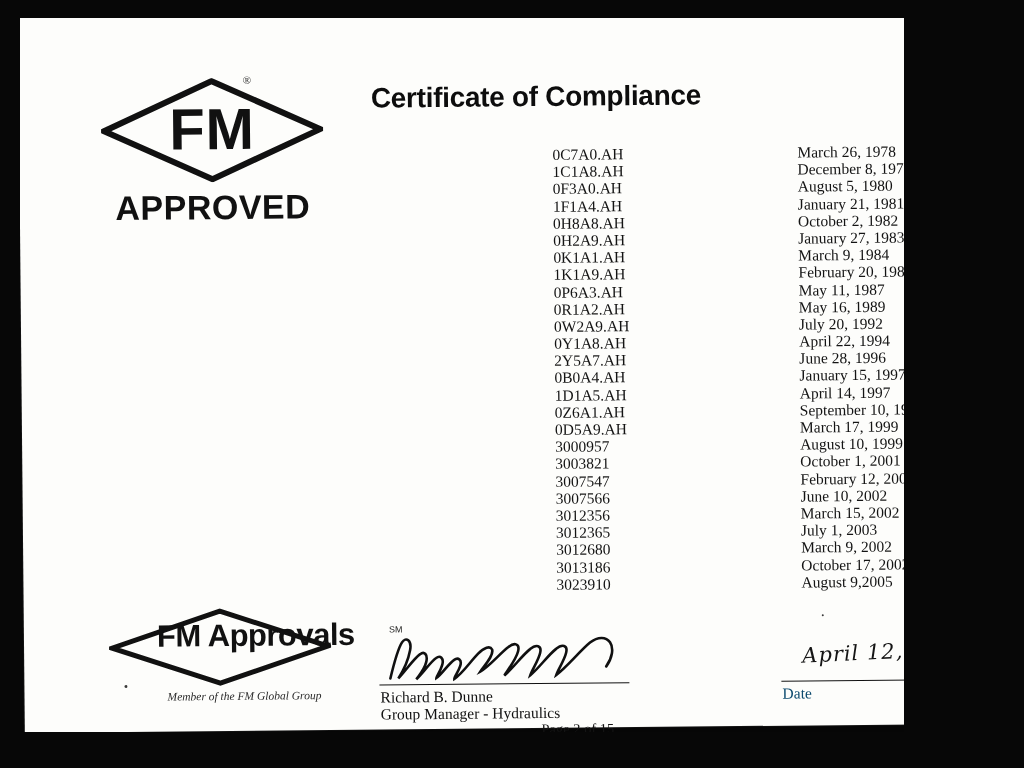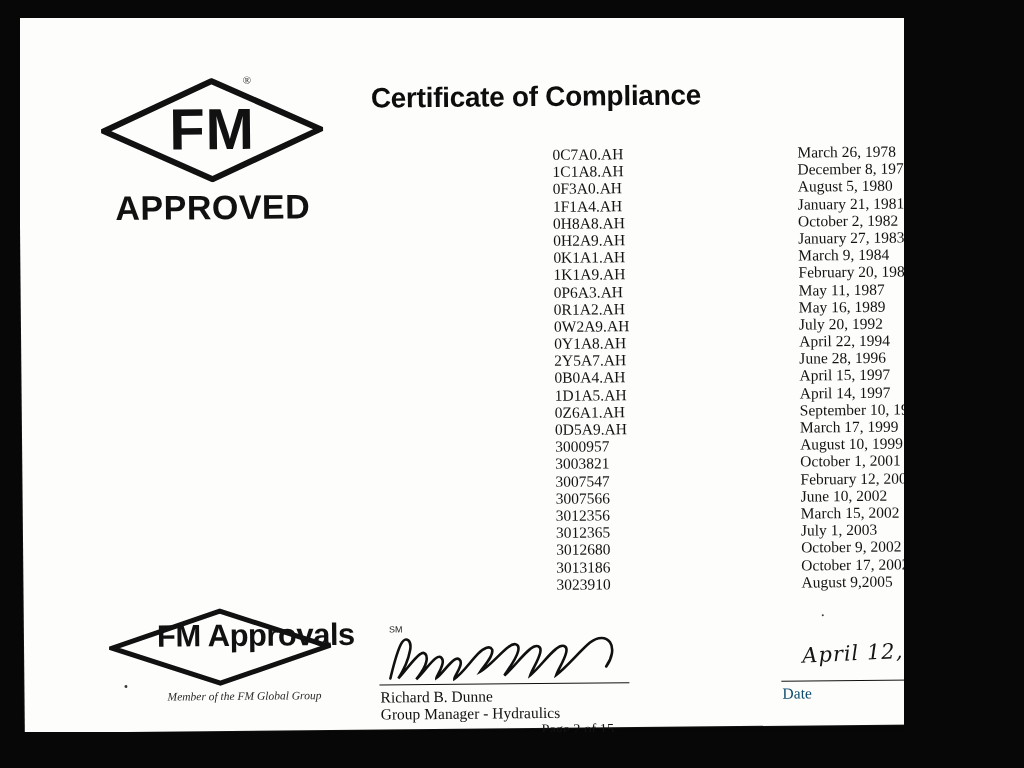--- a/index.html
+++ b/index.html
@@ -281,31 +281,31 @@
           <div class="row"><span class="cell-code">1F1A4.AH</span><span class="cell-date">January 21, 1981</span></div>
           <div class="row"><span class="cell-code">0H8A8.AH</span><span class="cell-date">October 2, 1982</span></div>
           <div class="row"><span class="cell-code">0H2A9.AH</span><span class="cell-date">January 27, 1983</span></div>
           <div class="row"><span class="cell-code">0K1A1.AH</span><span class="cell-date">March 9, 1984</span></div>
           <div class="row"><span class="cell-code">1K1A9.AH</span><span class="cell-date">February 20, 1985</span></div>
           <div class="row"><span class="cell-code">0P6A3.AH</span><span class="cell-date">May 11, 1987</span></div>
           <div class="row"><span class="cell-code">0R1A2.AH</span><span class="cell-date">May 16, 1989</span></div>
           <div class="row"><span class="cell-code">0W2A9.AH</span><span class="cell-date">July 20, 1992</span></div>
           <div class="row"><span class="cell-code">0Y1A8.AH</span><span class="cell-date">April 22, 1994</span></div>
           <div class="row"><span class="cell-code">2Y5A7.AH</span><span class="cell-date">June 28, 1996</span></div>
-          <div class="row"><span class="cell-code">0B0A4.AH</span><span class="cell-date">April 15, 1997</span></div>
+          <div class="row"><span class="cell-code">0B0A4.AH</span><span class="cell-date">January 15, 1997</span></div>
           <div class="row"><span class="cell-code">1D1A5.AH</span><span class="cell-date">April 14, 1997</span></div>
           <div class="row"><span class="cell-code">0Z6A1.AH</span><span class="cell-date">September 10, 1998</span></div>
           <div class="row"><span class="cell-code">0D5A9.AH</span><span class="cell-date">March 17, 1999</span></div>
           <div class="row"><span class="cell-code">3000957</span><span class="cell-date">August 10, 1999</span></div>
           <div class="row"><span class="cell-code">3003821</span><span class="cell-date">October 1, 2001</span></div>
           <div class="row"><span class="cell-code">3007547</span><span class="cell-date">February 12, 2003</span></div>
           <div class="row"><span class="cell-code">3007566</span><span class="cell-date">June 10, 2002</span></div>
           <div class="row"><span class="cell-code">3012356</span><span class="cell-date">March 15, 2002</span></div>
           <div class="row"><span class="cell-code">3012365</span><span class="cell-date">July 1, 2003</span></div>
-          <div class="row"><span class="cell-code">3012680</span><span class="cell-date">October 9, 2002</span></div>
+          <div class="row"><span class="cell-code">3012680</span><span class="cell-date">March 9, 2002</span></div>
           <div class="row"><span class="cell-code">3013186</span><span class="cell-date">October 17, 2002</span></div>
           <div class="row"><span class="cell-code">3023910</span><span class="cell-date">August 9,2005</span></div>
         </div>
 
       <div id="fm-approvals">
         <svg id="fma-diamond" viewBox="0 0 222 78">
           <polygon points="111,3 219,39 111,75 3,39" fill="none" stroke="#111" stroke-width="5"></polygon>
         </svg>
         <div id="fma-text">
           <span>FM</span><span> </span><span>Approvals</span>

